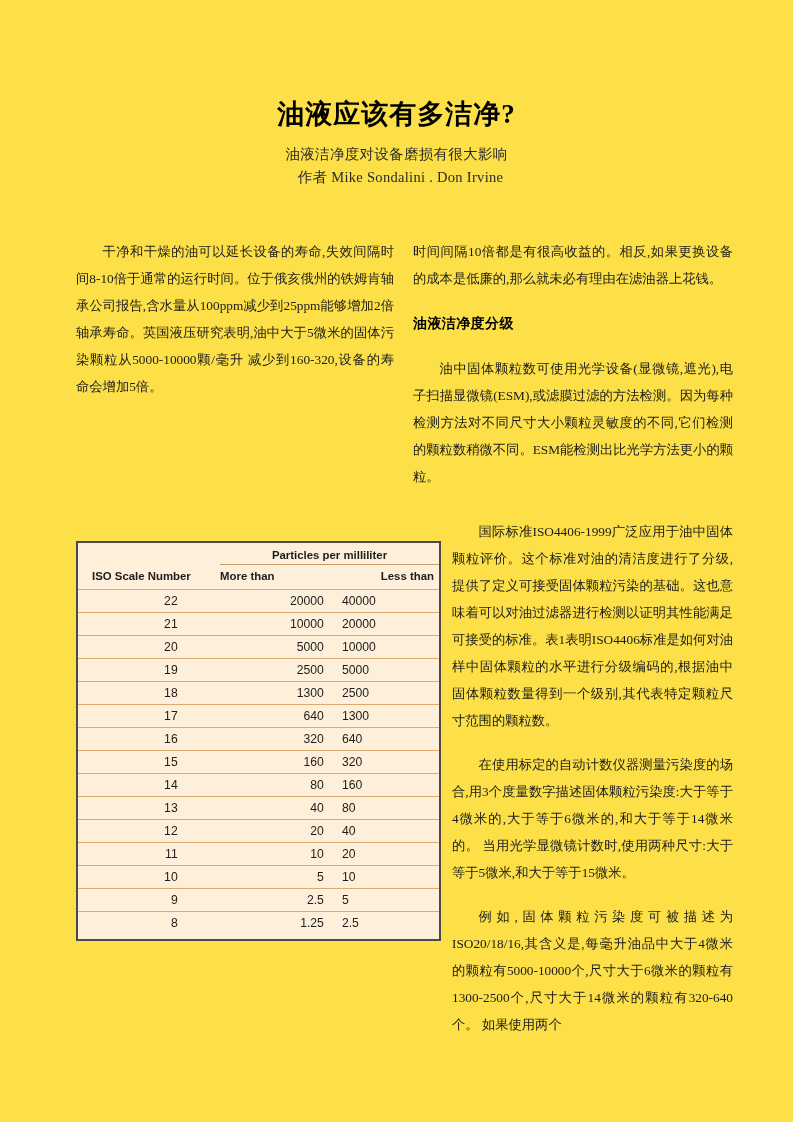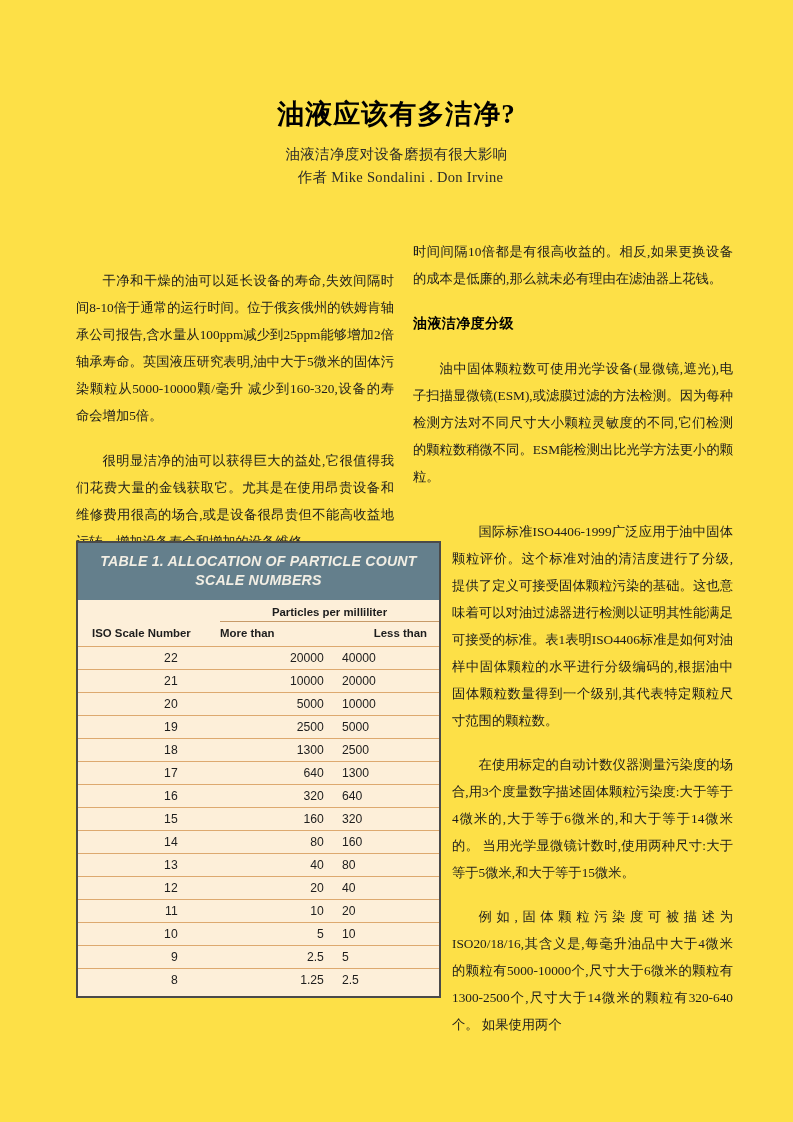--- a/index.html
+++ b/index.html
@@ -60,21 +60,20 @@
     top: 238px;
     font-size: 13.3px;
     line-height: 27px;
     color: #1c1c1c;
     text-align: justify;
     text-justify: inter-character;
   }
   .col-left {
     left: 76px;
     width: 318px;
-    margin-top: 29px;
   }
   .col-right {
     left: 413px;
     width: 320px;
   }
   .col p {
     margin: 0 0 18px 0;
     text-align: justify;
     text-align-last: left;
   }
@@ -153,21 +152,21 @@
   .tbl-subhead {
     display: flex;
     font-family: "Liberation Sans", "DejaVu Sans", sans-serif;
     font-size: 11.4px;
     font-weight: 600;
     color: #1d1d1d;
     padding: 5px 0 7px 0;
   }
   .c-iso   { width: 142px; padding-left: 14px; box-sizing: border-box; }
   .c-more  { width: 112px; box-sizing: border-box; }
-  .c-less  { width: 107px; text-align: right; padding-right: 12px; box-sizing: border-box; }
+  .c-less  { width: 107px; text-align: right; padding-right: 5px; box-sizing: border-box; }
 
   .tbl-row {
     display: flex;
     font-family: "Liberation Sans", "DejaVu Sans", sans-serif;
     font-size: 12.2px;
     color: #1d1d1d;
     border-top: 1.4px solid #dda96f;
     padding: 4px 0 4px 0;
   }
   .tbl-row:last-child { padding-bottom: 9px; }
@@ -181,37 +180,35 @@
 <div class="page">
 
   <div class="title-block">
     <h1 class="doc-title">油液应该有多洁净?</h1>
     <p class="doc-subtitle">油液洁净度对设备磨损有很大影响</p>
     <p class="doc-authors">作者  Mike Sondalini . Don Irvine</p>
   </div>
 
   <div class="col col-left">
     <p class="indent">干净和干燥的油可以延长设备的寿命,失效间隔时间8-10倍于通常的运行时间。位于俄亥俄州的铁姆肯轴承公司报告,含水量从100ppm减少到25ppm能够增加2倍轴承寿命。英国液压研究表明,油中大于5微米的固体污染颗粒从5000-10000颗/毫升 减少到160-320,设备的寿命会增加5倍。</p>
-    <p class="indent">很明显洁净的油可以获得巨大的益处,它很值得我们花费大量的金钱获取它。尤其是在使用昂贵设备和维修费用很高的场合,或是设备很昂贵但不能高收益地运转。增加设备寿命和增加的设备维修</p>
   </div>
 
   <div class="col col-right">
     <p>时间间隔10倍都是有很高收益的。相反,如果更换设备的成本是低廉的,那么就未必有理由在滤油器上花钱。</p>
     <p class="section-head">油液洁净度分级</p>
     <p class="indent">油中固体颗粒数可使用光学设备(显微镜,遮光),电子扫描显微镜(ESM),或滤膜过滤的方法检测。因为每种检测方法对不同尺寸大小颗粒灵敏度的不同,它们检测的颗粒数稍微不同。ESM能检测出比光学方法更小的颗粒。</p>
   </div>
 
   <div class="col-right-narrow">
     <p>国际标准ISO4406-1999广泛应用于油中固体颗粒评价。这个标准对油的清洁度进行了分级,提供了定义可接受固体颗粒污染的基础。这也意味着可以对油过滤器进行检测以证明其性能满足可接受的标准。表1表明ISO4406标准是如何对油样中固体颗粒的水平进行分级编码的,根据油中固体颗粒数量得到一个级别,其代表特定颗粒尺寸范围的颗粒数。</p>
     <p>在使用标定的自动计数仪器测量污染度的场合,用3个度量数字描述固体颗粒污染度:大于等于4微米的,大于等于6微米的,和大于等于14微米的。 当用光学显微镜计数时,使用两种尺寸:大于等于5微米,和大于等于15微米。</p>
     <p>例如,固体颗粒污染度可被描述为ISO20/18/16,其含义是,每毫升油品中大于4微米的颗粒有5000-10000个,尺寸大于6微米的颗粒有1300-2500个,尺寸大于14微米的颗粒有320-640个。 如果使用两个</p>
   </div>
 
   <div class="table-wrap">
-    <div class="tbl-title">TABLE 1. ALLOCATION OF PARTICLE COUNT SCALE NUMBERS</div>
     <div class="tbl-body">
       <div class="tbl-head">
         <div class="ppm-label">Particles per milliliter</div>
         <div class="tbl-subhead">
           <div class="c-iso">ISO Scale Number</div>
           <div class="c-more">More than</div>
           <div class="c-less">Less than</div>
         </div>
       </div>
       <div id="table-rows">

